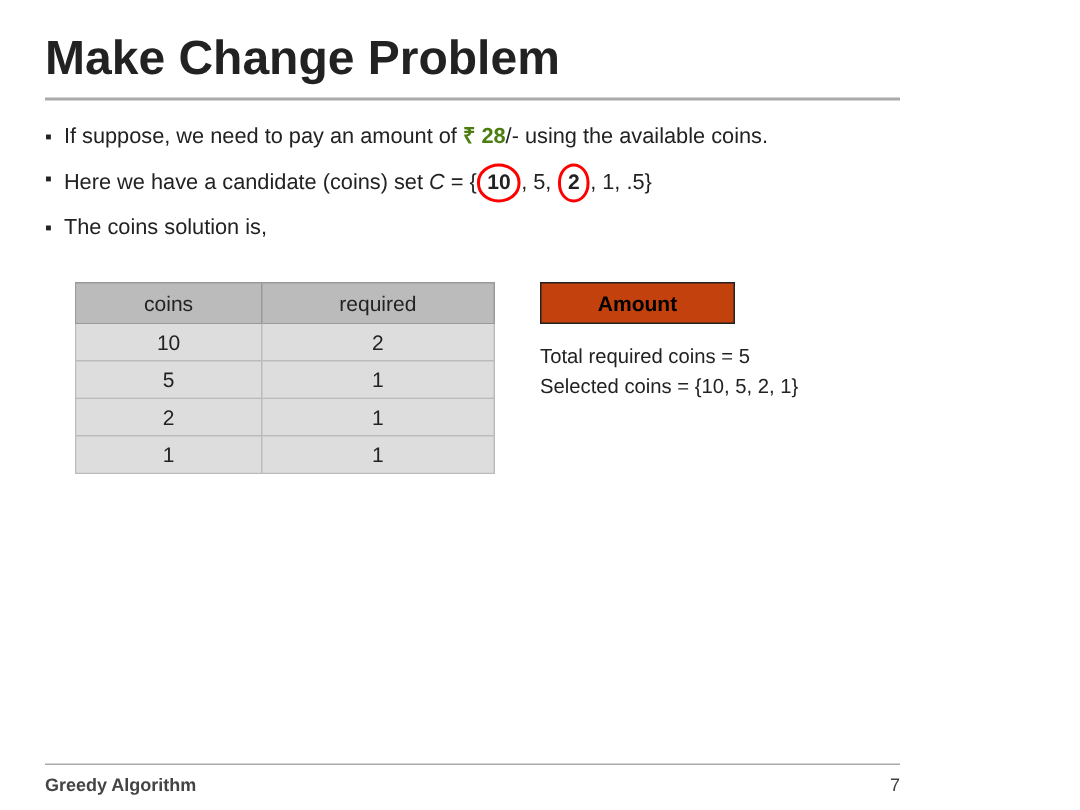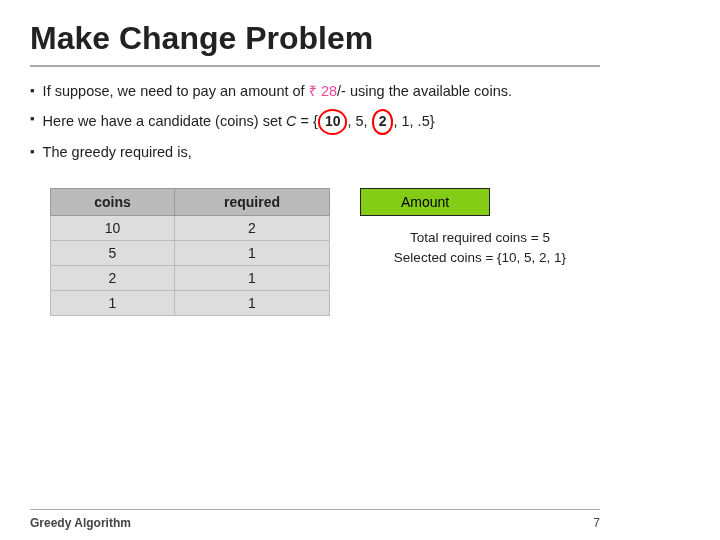--- a/index.html
+++ b/index.html
@@ -50,22 +50,22 @@
       margin-top: 1px;
       flex-shrink: 0;
       font-size: 13px;
     }
 
     .inline-math {
       font-style: italic;
     }
 
     .rupee-highlight {
-      color: #ec4899;
-      font-weight: normal;
+      color: #4d7c0f;
+      font-weight: bold;
     }
 
     .circle-highlight {
       display: inline-block;
       border: 2px solid red;
       border-radius: 50%;
       padding: 1px 5px;
       font-weight: bold;
       color: #222;
       font-size: 14px;
@@ -100,21 +100,21 @@
 
     .coins-table {
       border-collapse: collapse;
       margin-left: 20px;
       margin-top: 0;
     }
 
     .coins-table th {
       background: #bbb;
       color: #222;
-      font-weight: bold;
+      font-weight: normal;
       font-size: 14px;
       padding: 5px 20px;
       text-align: center;
       border: 1px solid #999;
     }
 
     .coins-table td {
       background: #ddd;
       color: #222;
       font-size: 14px;
@@ -129,43 +129,42 @@
       display: flex;
       flex-direction: column;
       padding-left: 30px;
       padding-top: 0;
     }
 
     .amount-box-header {
       border: 1.5px solid #222;
       padding: 5px 20px;
       font-size: 14px;
-      font-weight: normal;
-      text-align: center;
-      background: #84cc16;
+      font-weight: bold;
+      text-align: center;
+      background: #c2410c;
       width: 130px;
       margin-bottom: 0;
     }
 
     .amount-value-box {
       border: 1.5px solid #222;
       padding: 6px 20px;
       font-size: 16px;
       font-weight: bold;
       text-align: center;
       background: #fff;
       width: 130px;
       margin-top: 0;
     }
 
     .info-text {
       font-size: 13.5px;
       color: #222;
       margin-top: 14px;
-      text-align: center;
     }
 
     .info-text p {
       margin-bottom: 5px;
     }
 
     
     .footer {
       display: flex;
       justify-content: space-between;
@@ -193,21 +192,21 @@
       <span>
         If suppose, we need to pay an amount of <span class="rupee-highlight">₹ 28</span>/- using the available coins.
       </span>
     </li>
     <li>
       <span>
         Here we have a candidate (coins) set <span class="inline-math">C</span> = {<span class="circle-highlight">10</span>, 5, <span class="circle-highlight">2</span>, 1, .5}
       </span>
     </li>
     <li>
-      <span>The greedy required is,</span>
+      <span>The coins solution is,</span>
     </li>
   </ul>
 
   <div class="main-content">
 
     <div class="left-area">
       <table class="coins-table">
         <thead>
           <tr>
             <th>coins</th>

